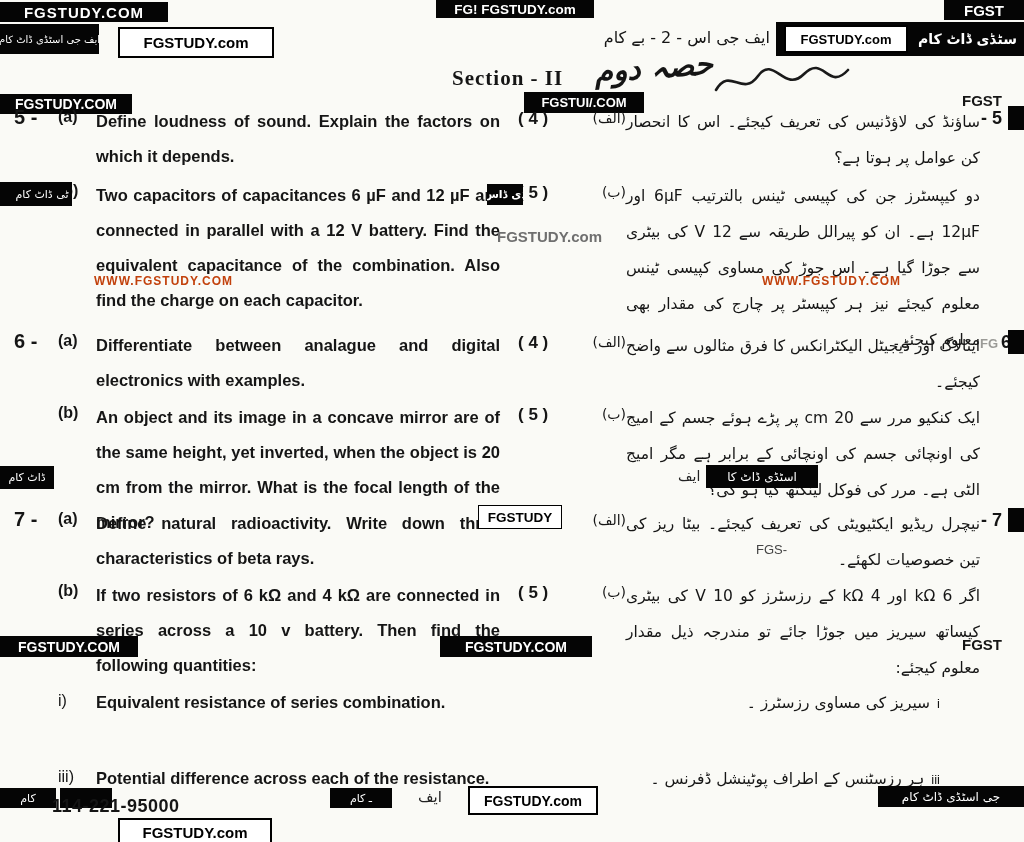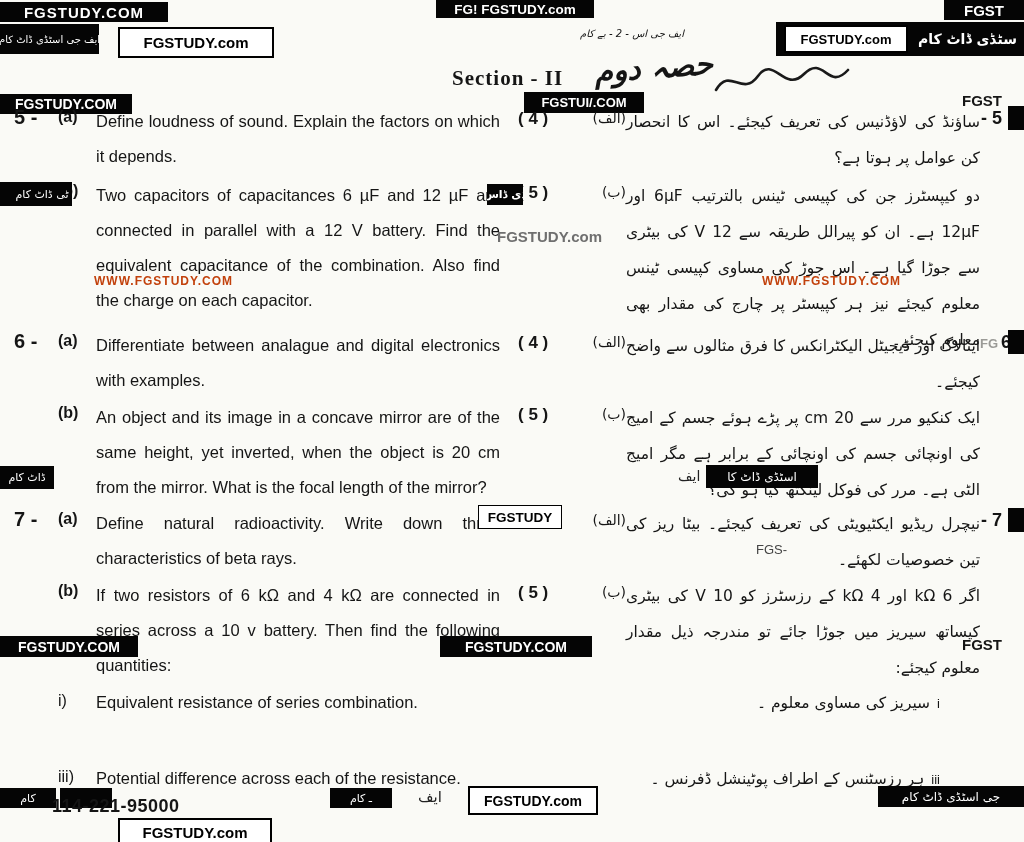--- a/index.html
+++ b/index.html
@@ -24,21 +24,21 @@
   .faint-wm { position:absolute; color:#c2410c; font-size:12px; letter-spacing:1px; font-weight:bold; }
 
   
   .qrow {
     position:absolute; left:0; width:1024px;
     display:grid; grid-template-columns:58px 38px 404px 72px 54px 354px 44px;
     align-items:start;
   }
   .qnum  { font-weight:bold; font-size:20px; padding-left:14px; padding-top:2px; }
   .plabel{ font-weight:bold; font-size:16px; padding-top:4px; }
-  .eng   { font-size:16.5px; line-height:35px; text-align:justify; }
+  .eng   { font-size:16.5px; line-height:35px; text-align:justify;font-weight:bold; }
   .marks { font-weight:bold; font-size:17px; padding-left:18px; padding-top:5px; white-space:nowrap; }
   .ulabel{ font-family:"DejaVu Sans", sans-serif; direction:rtl; font-size:14px; padding-left:14px; padding-top:6px; white-space:nowrap; }
   .utext { font-family:"DejaVu Sans", sans-serif; direction:rtl; font-size:15.5px; line-height:36px; text-align:justify; }
   .rnum  { position:relative; font-weight:bold; font-size:18px; text-align:right; padding-right:22px; padding-top:4px; white-space:nowrap; height:28px; }
   .rbar::after { content:""; position:absolute; right:0; top:2px; width:16px; height:24px; background:#050505; }
   .rprefix { color:#9a9a96; font-size:13px; font-weight:bold; margin-right:3px; }
 
   .item .eng { line-height:24px; text-align:left; }
   .ilabel { font-size:16px; padding-top:2px; }
   .item-urdu { padding-right:40px; line-height:26px; text-align:right; }
@@ -54,21 +54,21 @@
 <body>
 
 <div class="page">
 
   <div class="bar" style="left:0;top:2px;width:168px;height:20px;font-size:15px;letter-spacing:1px;">FGSTUDY.COM</div>
   <div class="bar" style="left:436px;top:0;width:158px;height:18px;font-size:13.5px;">FG! FGSTUDY.com</div>
   <div class="bar" style="left:944px;top:0;width:80px;height:20px;font-size:15px;">FGST</div>
 
   <div class="bar urdu" style="left:0;top:24px;width:99px;height:30px;font-size:10px;font-weight:normal;">ایف جی اسٹڈی ڈاٹ کام</div>
   <div class="whitebox" style="left:118px;top:27px;width:152px;height:27px;font-size:15px;">FGSTUDY.com</div>
-  <div class="abs urdu" style="left:580px;top:28px;width:190px;text-align:left;font-size:10px;font-style:italic;">ایف جی اس - 2 - بے کام</div>
+  <div class="abs urdu" style="left:580px;top:28px;width:190px;text-align:right;font-size:16px;">ایف جی اس - 2 - بے کام</div>
 
   <div class="bar" style="left:776px;top:22px;width:248px;height:34px;justify-content:flex-start;padding-left:8px;gap:10px;">
     <span class="whitebox" style="position:static;width:120px;height:24px;font-size:13px;">FGSTUDY.com</span>
     <span class="urdu" style="font-size:14px;font-weight:bold;">سٹڈی ڈاٹ کام</span>
   </div>
 
   <div class="section-title" style="left:452px;top:66px;">Section - II</div>
   <div class="calligraphy" style="left:594px;top:50px;">حصہ دوم</div>
   <svg class="abs" style="left:712px;top:62px;" width="140" height="40" viewBox="0 0 140 40">
     <path d="M4 28 C 18 4, 30 36, 46 14 S 72 32, 92 12 S 116 30, 136 8" stroke="#1a1a1a" stroke-width="2.6" fill="none" stroke-linecap="round"></path>
@@ -157,21 +157,21 @@
   <div class="bar" style="left:440px;top:636px;width:152px;height:21px;font-size:14px;">FGSTUDY.COM</div>
   <div class="plain-bold" style="left:962px;top:636px;">FGST</div>
 
   <div class="qrow item" style="top:690px;">
     <div></div>
     <div class="ilabel">i)</div>
     <div class="eng">Equivalent resistance of series combination.</div>
     <div></div>
     <div></div>
     <div class="utext item-urdu">
-      <span class="imark">i</span><span>سیریز کی مساوی معلوم ۔</span>
+      <span class="imark">i</span><span>سیریز کی مساوی رزسٹرز ۔</span>
     </div>
     <div></div>
   </div>
 
 
   <div class="qrow item" style="top:766px;">
     <div></div>
     <div class="ilabel">iii)</div>
     <div class="eng">Potential difference across each of the resistance.</div>
     <div></div>

